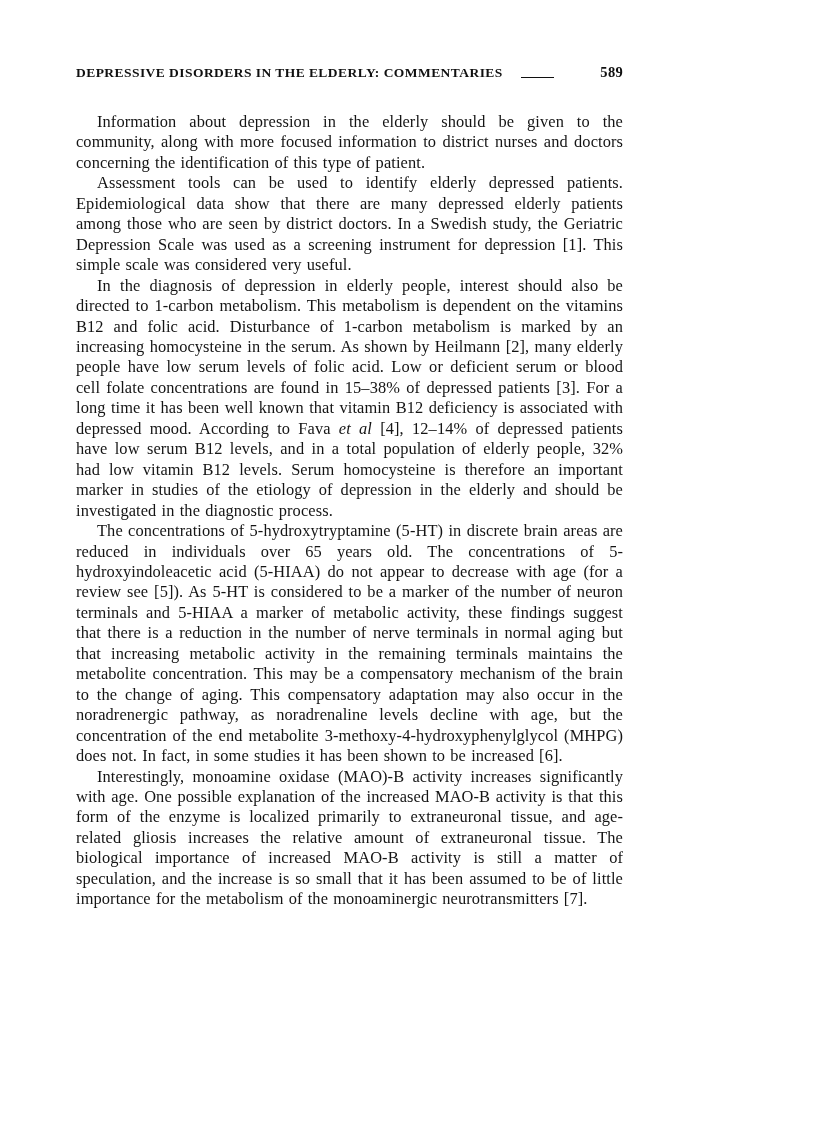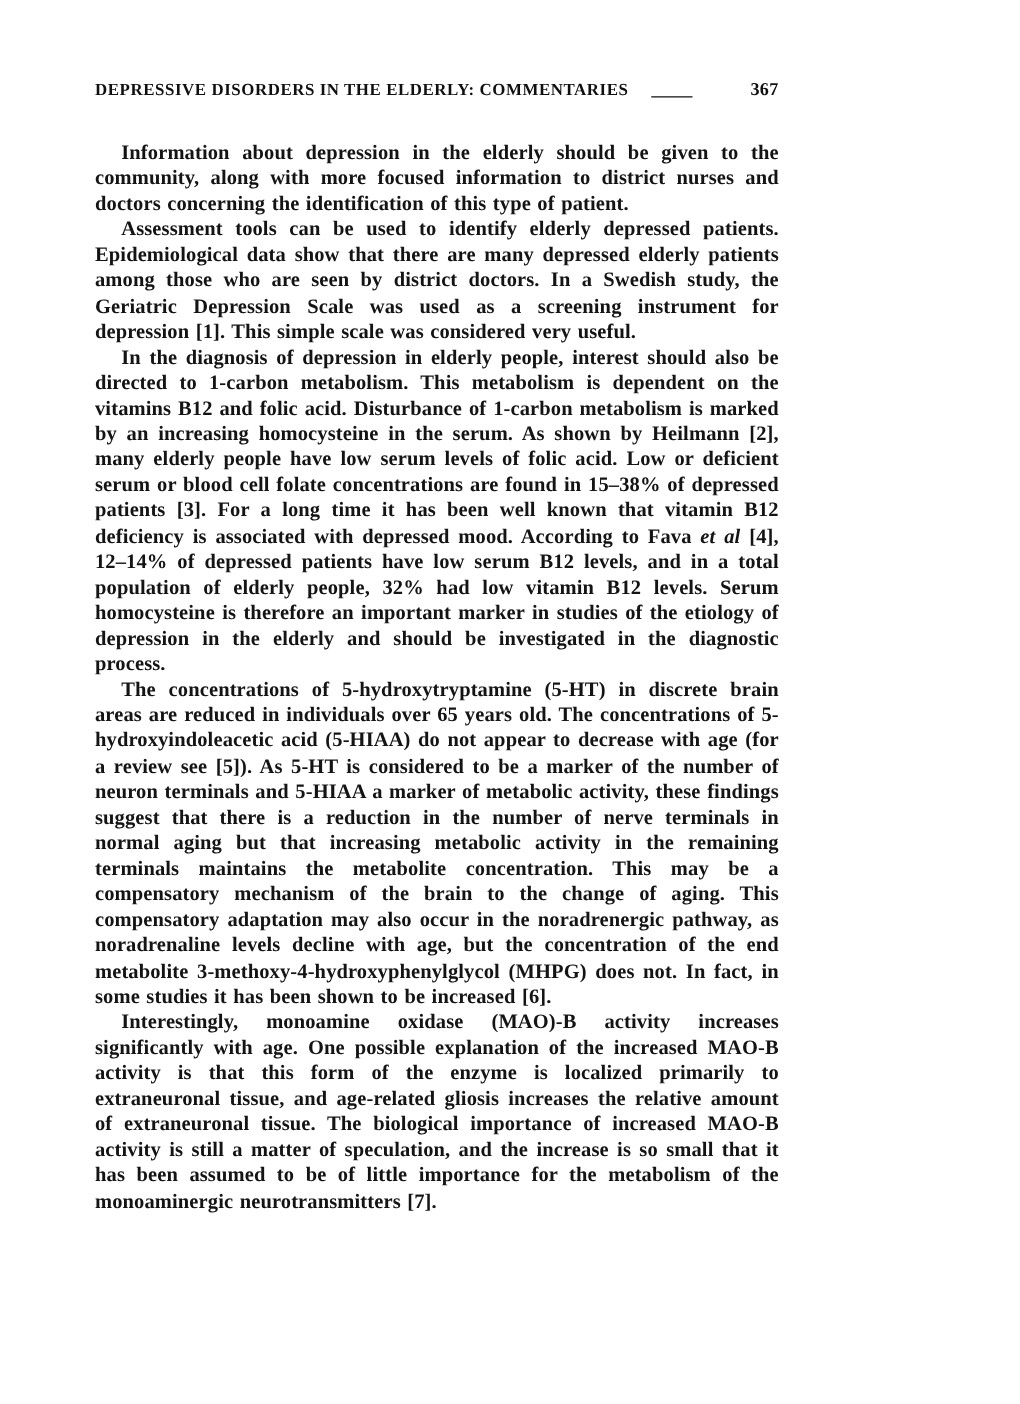--- a/index.html
+++ b/index.html
@@ -47,41 +47,40 @@
     letter-spacing: 0.3px;
   }
   .body-text {
     margin-top: 31px;
     font-size: 16.4px;
     line-height: 20.45px;
     text-align: justify;
     word-spacing: 0.06em;
     letter-spacing: 0.1px;
     hyphens: none;
-    font-weight: bold;
   }
   .body-text p {
     margin: 0;
     padding: 0;
     text-indent: 21px;
   }
   .body-text em {
     font-style: italic;
   }
 </style>
 </head>
 <body>
 
 <div class="page">
 
   <header class="running-head">
     <span class="head-title">DEPRESSIVE DISORDERS IN THE ELDERLY: COMMENTARIES</span>
     <span class="head-rule"></span>
     <span class="head-spacer"></span>
-    <span class="head-page">367</span>
+    <span class="head-page">589</span>
   </header>
 
   <main class="body-text">
     <p>
       <span>Information about depression in the elderly should be given to the community, along with more focused information to district nurses and doctors concerning the identification of this type of patient.</span>
     </p>
     <p>
       <span>Assessment tools can be used to identify elderly depressed patients. Epidemiological data show that there are many depressed elderly patients among those who are seen by district doctors. In a Swedish study, the Geriatric Depression Scale was used as a screening instrument for depression [1]. This simple scale was considered very useful.</span>
     </p>
     <p>

